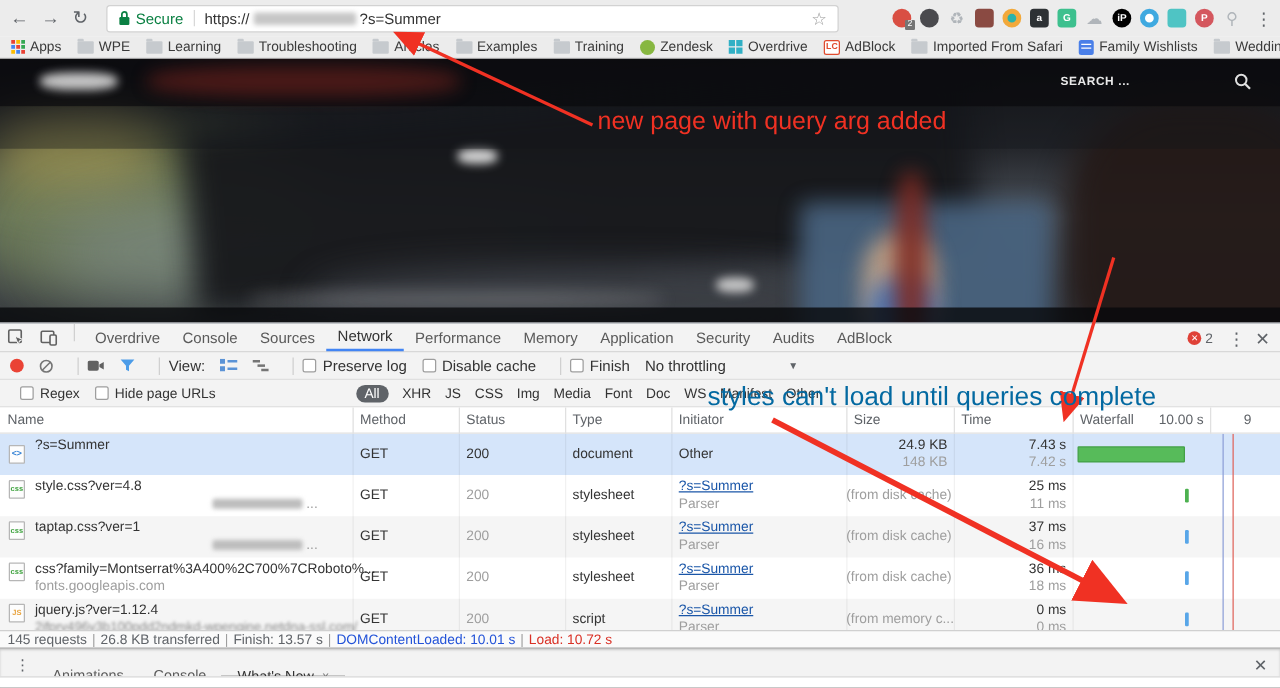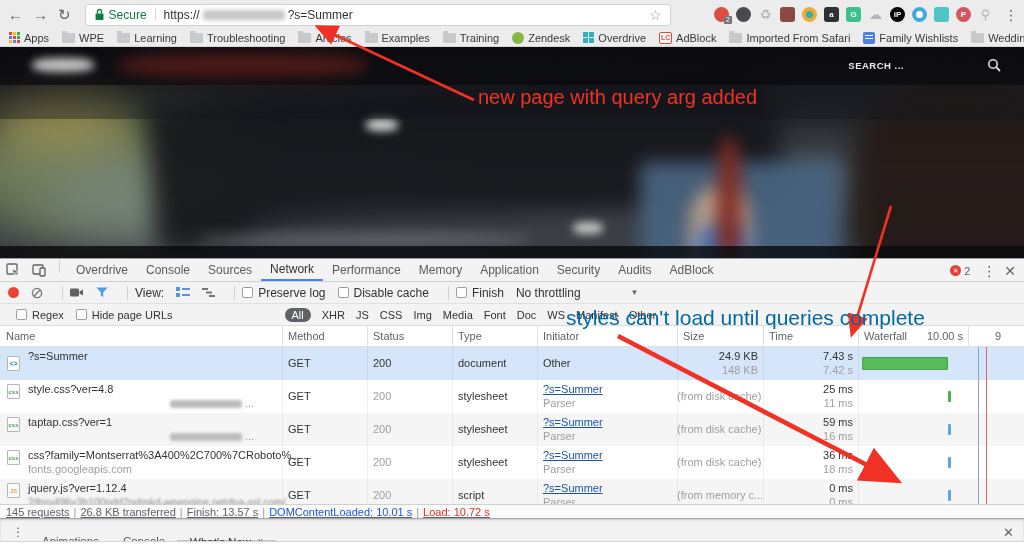--- a/index.html
+++ b/index.html
@@ -125,21 +125,21 @@
   .ficon.css { color:#3fa33f; }
   .ficon.js  { color:#e8a33d; }
   .name-main { left:28px; top:3px; }
   .name-sub  { left:28px; top:17px; }
   .smear { display:inline-block; width:72px; height:8px; background:#bdbdbd; border-radius:2px;
     filter:blur(1.5px); vertical-align:middle; margin-right:3px; }
   .blurtext { filter:blur(1.2px); color:#8a8a8a; font-size:10.5px; }
 
   #dt-status { position:absolute; left:0; top:245px; width:1024px; height:15px; background:#fafafa;
     border-top:1px solid #d0d0d0; font-size:11px; color:#5f6368; display:flex; align-items:center;
-    padding-left:6px; white-space:nowrap;text-decoration:underline; }
+    padding-left:6px; white-space:nowrap; }
   #dt-status .sep { margin:0 4px; color:#9e9e9e; }
   .dcl-blue { color:#2353d8; }
   .load-red { color:#d93025; }
 
   
   #drawer { position:absolute; left:0; top:518px; width:1024px; height:32px; background:#f3f3f3;
     border-top:1px solid #a8a8a8; box-shadow:inset 0 1px 2px rgba(0,0,0,0.18); }
   #drawer-tabs { position:absolute; left:0; top:2px; height:21px; display:flex; align-items:stretch;
     padding-left:6px; font-size:11.5px; color:#5a5a5a; }
   .dr-dots { display:flex; align-items:center; padding:0 6px; color:#5f6368; font-size:12px; }
@@ -470,21 +470,21 @@
       <div class="nrow stripe" style="top:66px">
         <span class="ficon css" style="top:4px">css</span>
         <span class="cell name-main">taptap.css?ver=1</span>
         <span class="cell name-sub" style="left:170px"><span class="smear"></span><span class="sub">...</span></span>
         <span class="cell" style="left:288px; top:10px">GET</span>
         <span class="cell gray" style="left:373px; top:10px">200</span>
         <span class="cell" style="left:458px; top:10px">stylesheet</span>
         <span class="cell ini-link" style="left:543px; top:3px">?s=Summer</span>
         <span class="cell sub" style="left:543px; top:17px">Parser</span>
         <span class="cell r-size sub" style="top:10px">(from disk cache)</span>
-        <span class="cell r-time" style="top:3px">59 ms</span>
+        <span class="cell r-time" style="top:3px">37 ms</span>
         <span class="cell r-time sub" style="top:17px">16 ms</span>
         <span class="wf-tick blue"></span>
       </div>
 
       <div class="nrow" style="top:99px">
         <span class="ficon css" style="top:4px">css</span>
         <span class="cell name-main">css?family=Montserrat%3A400%2C700%7CRoboto%...</span>
         <span class="cell name-sub sub">fonts.googleapis.com</span>
         <span class="cell" style="left:288px; top:10px">GET</span>
         <span class="cell gray" style="left:373px; top:10px">200</span>

